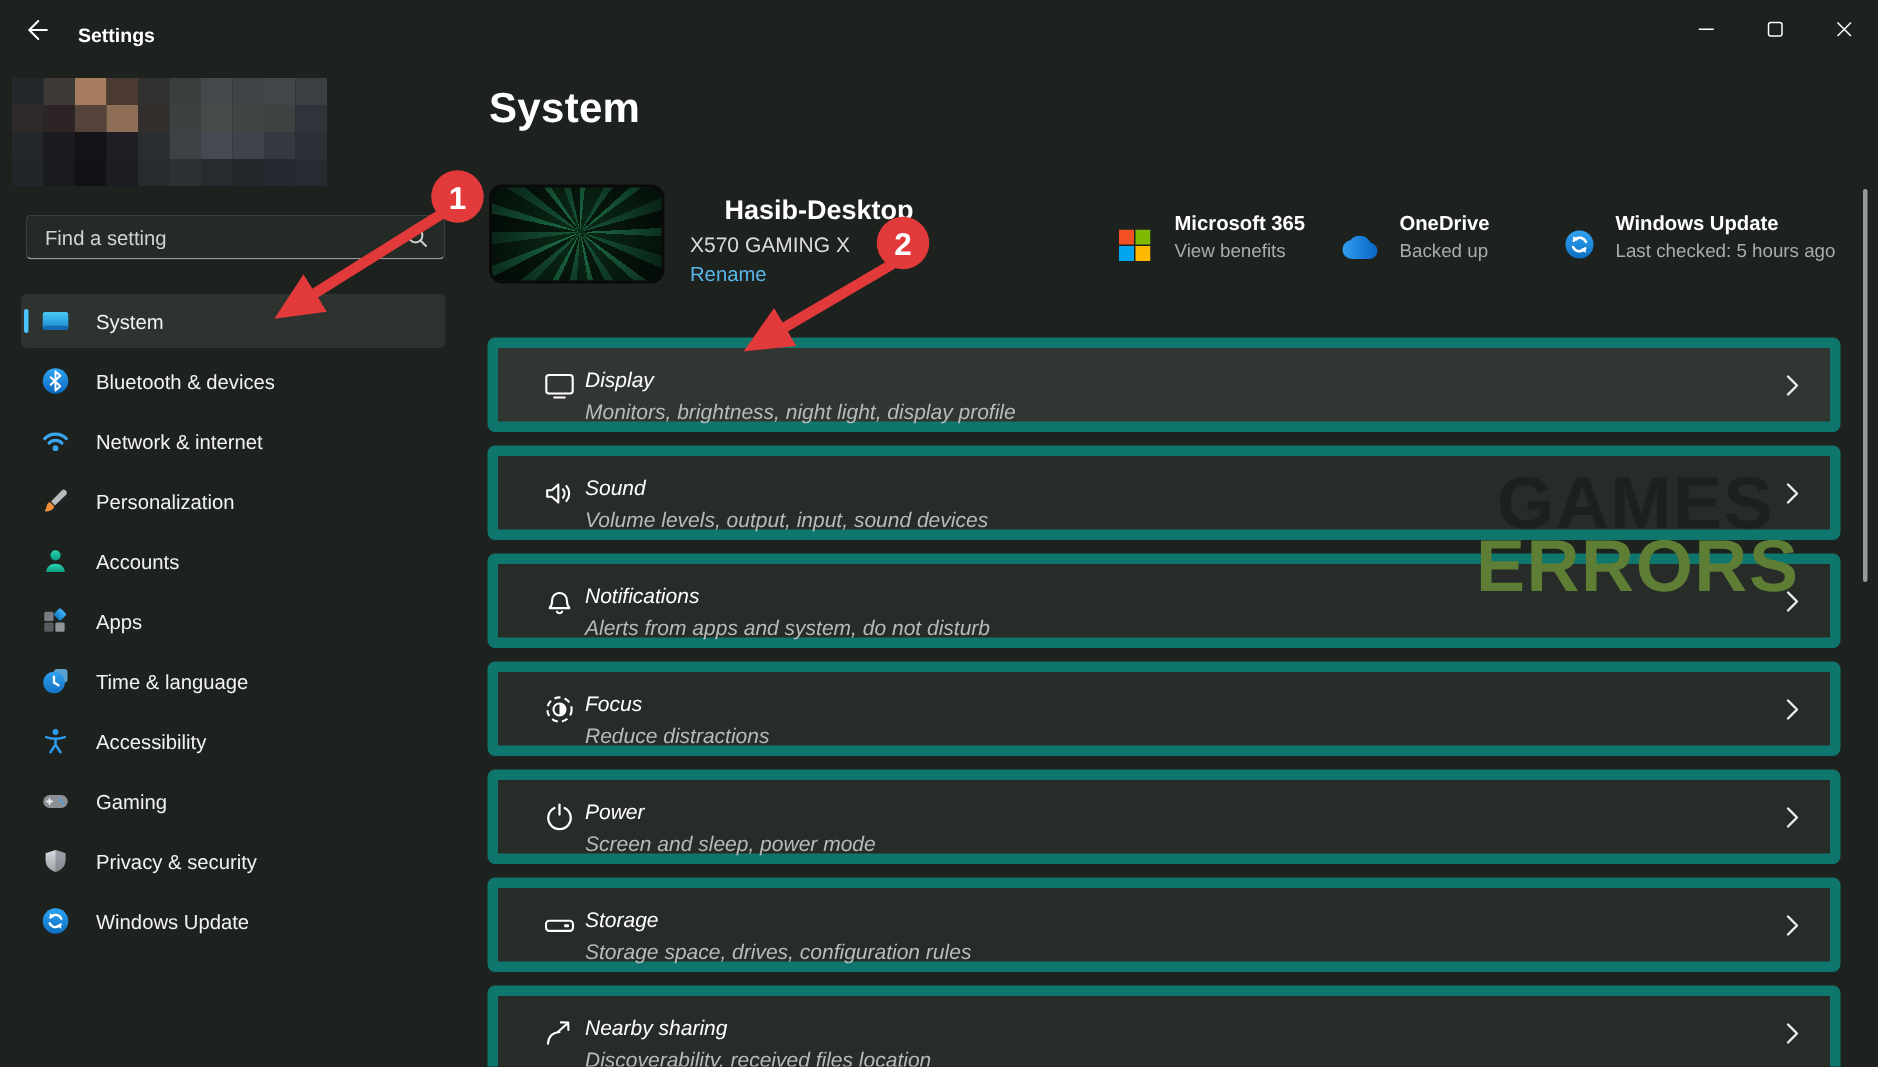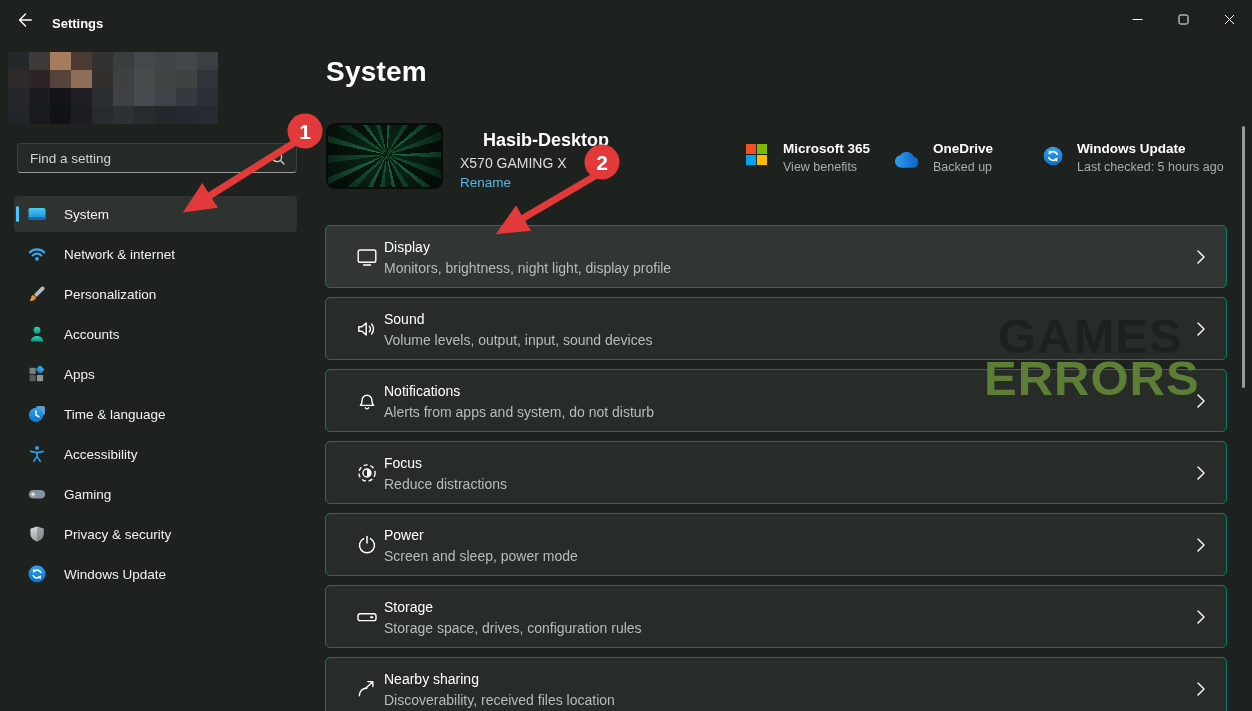--- a/index.html
+++ b/index.html
@@ -32,26 +32,26 @@
   .page-title { position:absolute; left:326px; top:56px; font-size:28px; font-weight:700; letter-spacing:.2px; }
   .device-thumb { position:absolute; left:326px; top:123px; width:117px; height:66px; border-radius:9px; border:2px solid #0a0a0a;
       background:
         radial-gradient(circle at 50% 50%, rgba(0,0,0,0) 0%, rgba(0,0,0,.6) 90%),
         repeating-conic-gradient(from 15deg at 52% 48%, #0b2b18 0deg 13deg, #17593a 13deg 21deg, #081c10 21deg 33deg, #1d744a 33deg 39deg);
       background-color:#0a2515; }
   .device-name { position:absolute; left:483px; top:130px; font-size:18px; font-weight:700; }
   .device-model { position:absolute; left:460px; top:155px; font-size:14px; color:#dcdcdc; }
   .device-rename { position:absolute; left:460px; top:175px; font-size:13.5px; color:#58b7e8; cursor:pointer; }
 
-  .status-card { position:absolute; display:flex; align-items:flex-start; }
+  .status-card { position:absolute; display:flex; align-items:flex-end; }
   .sc-text .sc-title { font-size:13.5px; font-weight:700; color:#fff; }
   .sc-text .sc-sub { font-size:12.5px; color:#a9ada9; margin-top:4px; }
 
   .settings-list { position:absolute; left:325px; top:225px; width:902px; display:flex; flex-direction:column; gap:9px; }
-  .row { position:relative; height:63px; background:#272c28; border:1px solid #0f766e; border-radius:5px; display:flex; align-items:center; cursor:pointer; }
+  .row { position:relative; height:63px; background:#272c28; border:7px solid #0f766e; border-radius:5px; display:flex; align-items:center; cursor:pointer;font-style:italic; }
   .row.hover { background:#313632; }
   .row-ic { position:absolute; left:341px0; }
   .row-ic { position:absolute; left:29px; top:50%; transform:translateY(-50%); width:24px; height:24px; display:flex; }
   .row-text { position:absolute; left:58px; top:13px; }
   .row-title { font-size:14px; color:#fff; }
   .row-sub { font-size:14px; color:#b8bcb8; margin-top:5px; }
   .chev { position:absolute; right:20px; top:50%; transform:translateY(-50%); display:flex; }
 
   
   .wm1 { position:absolute; left:998px; top:308px; font-size:49px; font-weight:800; letter-spacing:1px; color:#1b211c; z-index:5; }
@@ -160,20 +160,35 @@
                 <stop offset="1" stop-color="#1886cf"></stop>
               </linearGradient>
             </defs>
             <rect x="1.5" y="4" width="17" height="12" rx="1.6" fill="url(#gSys)"></rect>
             <rect x="1.5" y="13.2" width="17" height="2.8" rx="1.4" fill="#0f6cb4"></rect>
           </svg>
       </span>
       <span class="nav-label">System</span>
     </div>
 
+    <div class="nav-item">
+      <span class="nav-ic">
+        <svg width="20" height="20" viewBox="0 0 20 20">
+            <defs>
+              <linearGradient id="gBt" x1="0" y1="0" x2="0" y2="1">
+                <stop offset="0" stop-color="#2ea6f2"></stop>
+                <stop offset="1" stop-color="#0c67c0"></stop>
+              </linearGradient>
+            </defs>
+            <circle cx="10" cy="10" r="8.5" fill="url(#gBt)"></circle>
+            <path d="M10 3.6 v12.8 M10 3.6 l3.2 2.9 -6.4 6 M10 16.4 l3.2 -2.9 -6.4 -6" stroke="#fff" stroke-width="1.3" fill="none" stroke-linejoin="round" stroke-linecap="round"></path>
+          </svg>
+      </span>
+      <span class="nav-label">Bluetooth &amp; devices</span>
+    </div>
 
     <div class="nav-item">
       <span class="nav-ic">
         <svg width="20" height="20" viewBox="0 0 20 20">
             <g stroke="#38a7f0" stroke-width="2.1" fill="none" stroke-linecap="round">
               <path d="M2.8 8.4 a10.2 10.2 0 0 1 14.4 0"></path>
               <path d="M5.7 11.4 a6.1 6.1 0 0 1 8.6 0"></path>
             </g>
             <circle cx="10" cy="14.8" r="1.9" fill="#38a7f0"></circle>
           </svg>

